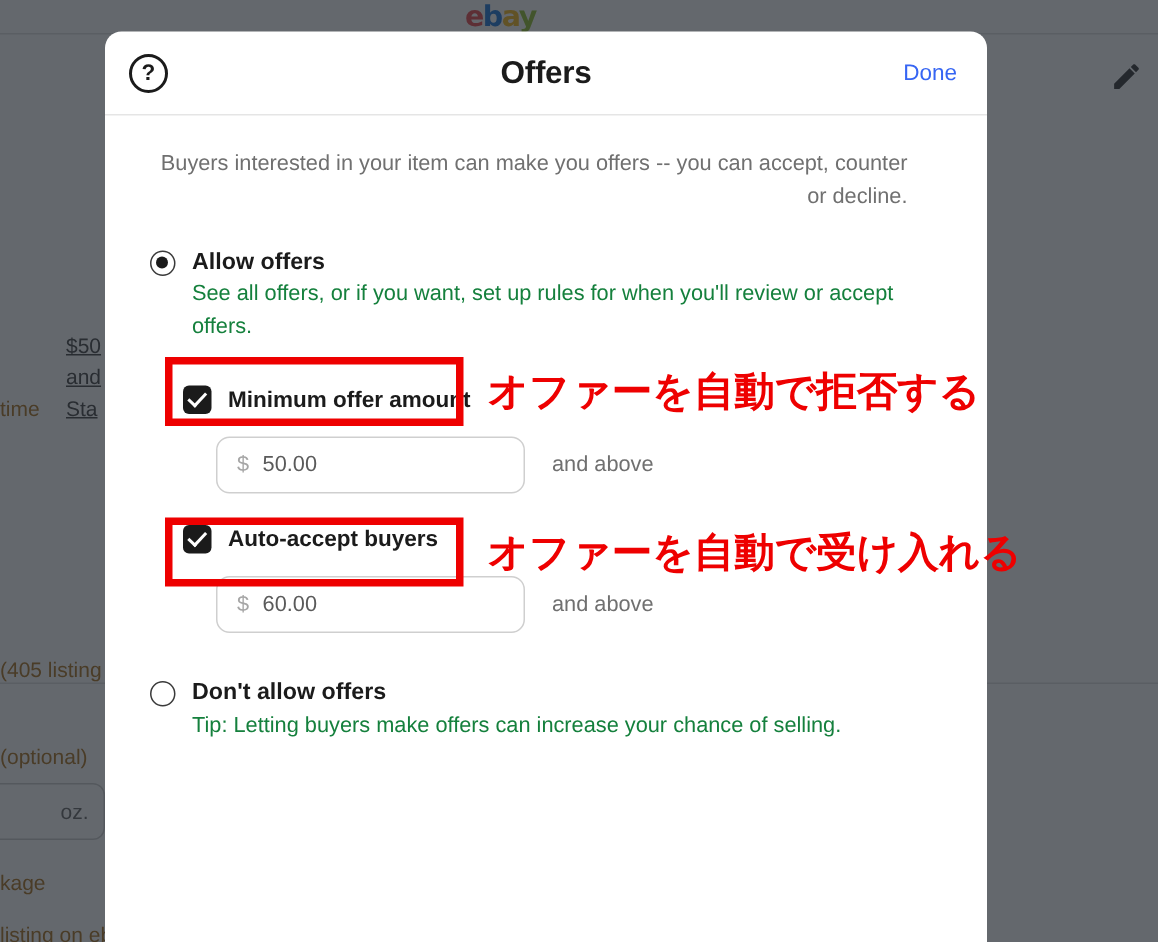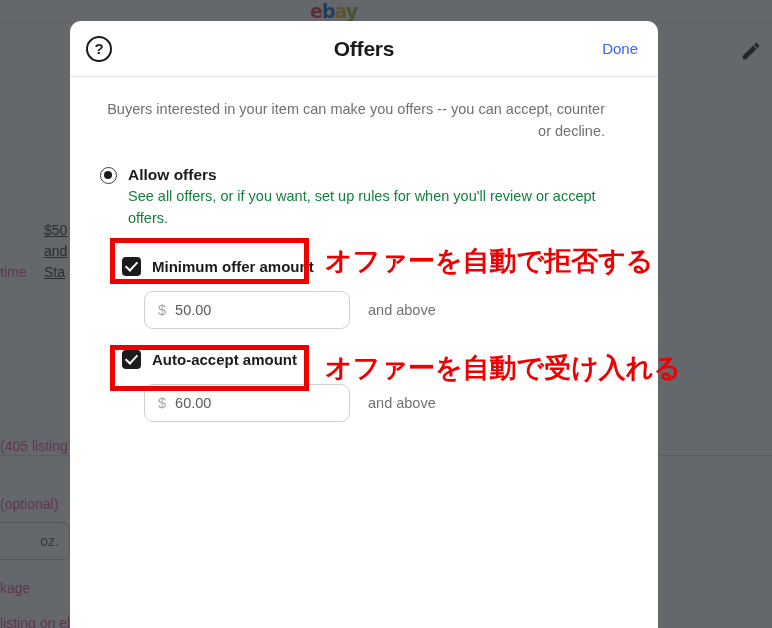--- a/index.html
+++ b/index.html
@@ -39,21 +39,21 @@
   .bg-rule {
     position: absolute;
     left: 0; right: 0;
     height: 1px;
     background: #d9d9d9;
   }
 
   .bg-text {
     position: absolute;
     font-size: 14px;
-    color: #ec4899;
+    color: #a16207;
     white-space: nowrap;
   }
   .bg-link {
     position: absolute;
     font-size: 14px;
     color: #2b2b2b;
     text-decoration: underline;
     white-space: nowrap;
   }
   .bg-input {
@@ -328,32 +328,37 @@
           <div class="amount-input">
             <span class="currency">$</span>
             <span class="amount-value">50.00</span>
           </div>
           <span class="and-above">and above</span>
         </div>
 
         
         <div class="check-row">
           <span class="checkbox"></span>
-          <span class="check-label">Auto-accept amount</span>
+          <span class="check-label">Auto-accept buyers</span>
         </div>
         <div class="amount-row">
           <div class="amount-input">
             <span class="currency">$</span>
             <span class="amount-value">60.00</span>
           </div>
           <span class="and-above">and above</span>
         </div>
 
       </div>
 
+      <div class="option-row second-option">
+        <span class="radio"></span>
+        <div class="option-title">Don't allow offers</div>
+        <div class="option-desc">Tip: Letting buyers make offers can increase your chance of selling.</div>
+      </div>
 
     </div>
   </div>
 
   <div class="red-box" style="left:110px; top:238px; width:199px; height:46px;"></div>
   <div class="red-box" style="left:110px; top:345px; width:199px; height:46px;"></div>
 
   <div class="jp-note" style="left:325px; top:243px;">オファーを自動で拒否する</div>
   <div class="jp-note" style="left:325px; top:350px;">オファーを自動で受け入れる</div>
 

